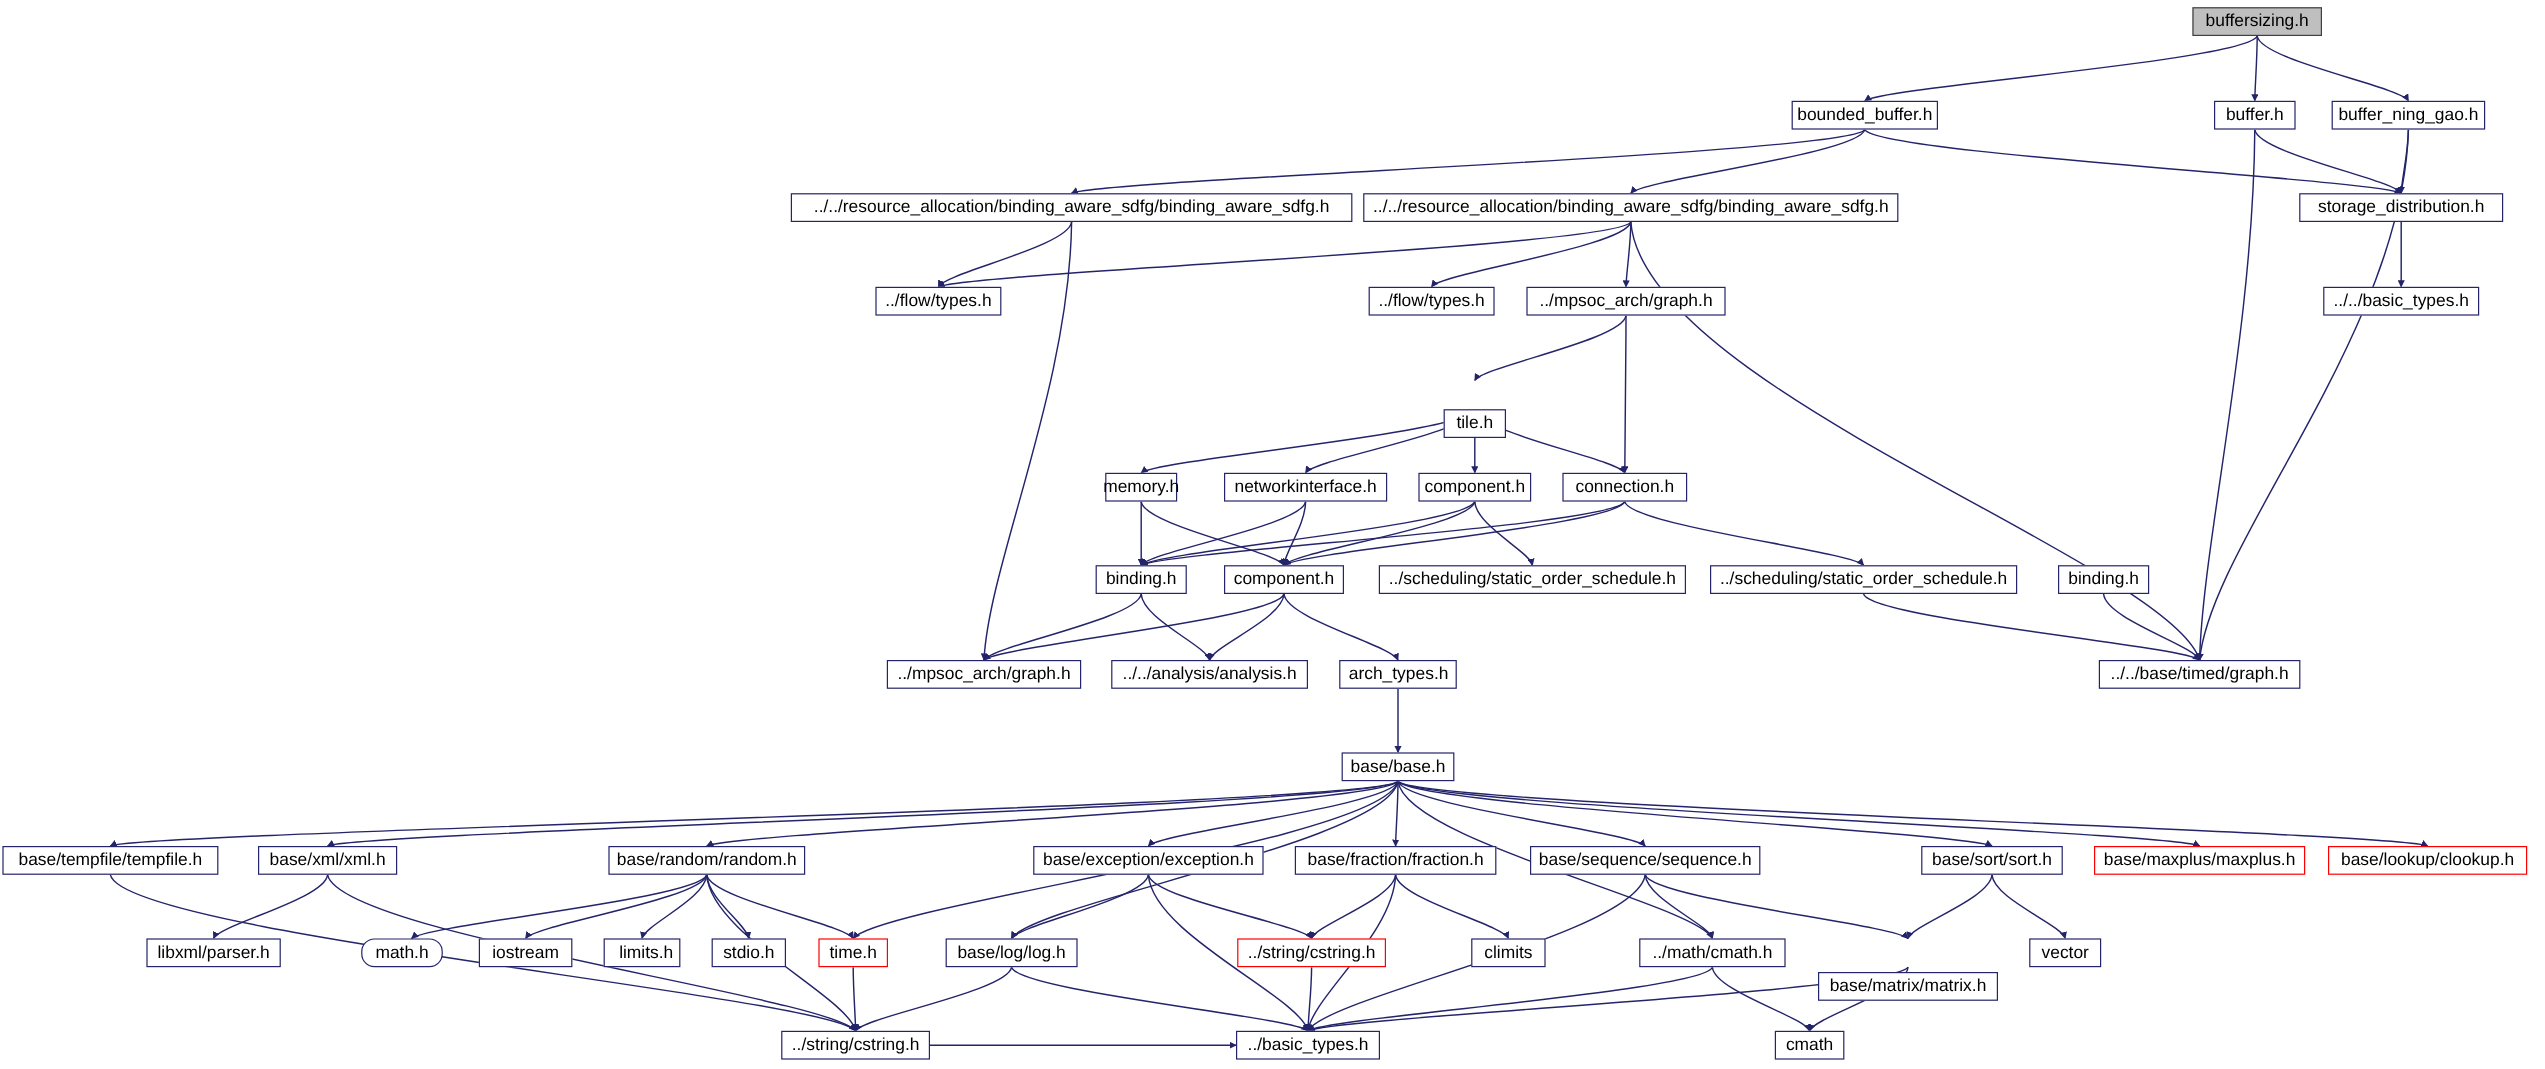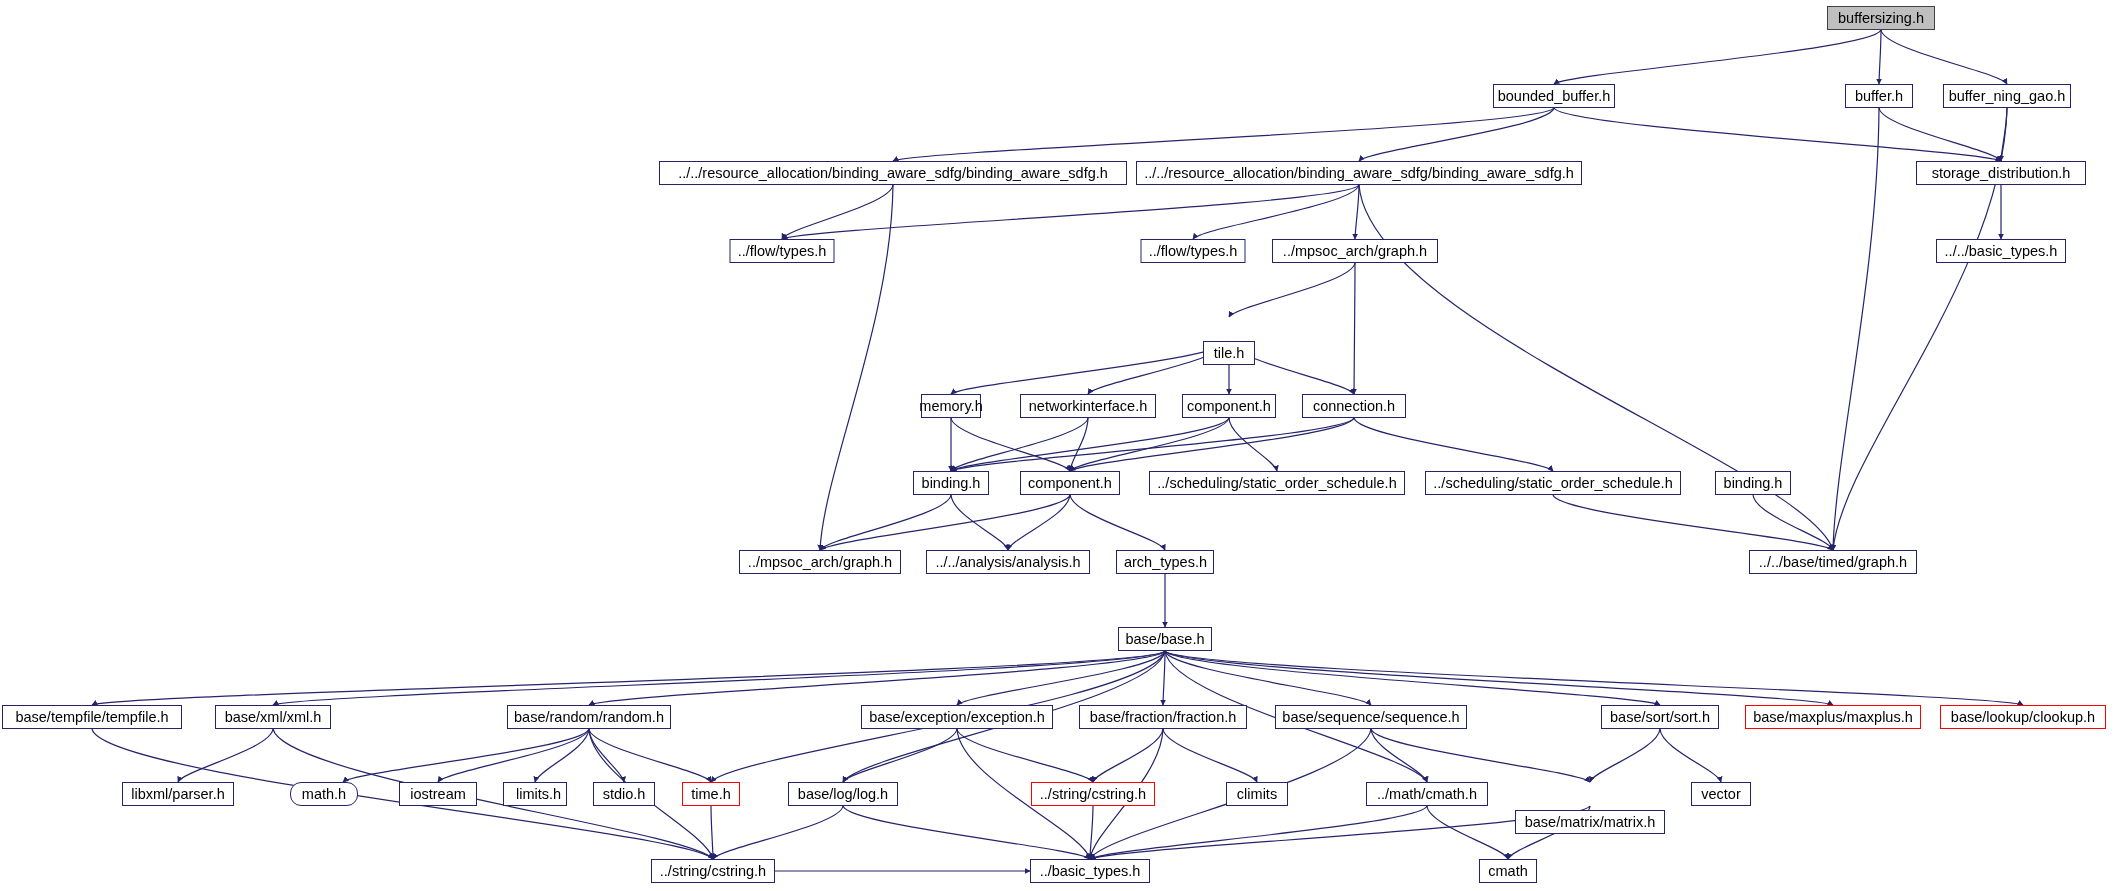--- a/index.html
+++ b/index.html
@@ -245,21 +245,21 @@
       </div>
       <div class="node red" style="left: 1833px; top: 717px; width: 176px;">
         <span>base/maxplus/maxplus.h</span>
       </div>
       <div class="node red" style="left: 2023px; top: 717px; width: 166px; align-items: center;">
         <span>base/lookup/clookup.h</span>
       </div>
       <div class="node" style="left: 178px; top: 794px; width: 112px;">
         <span>libxml/parser.h</span>
       </div>
-      <div class="node" style="left: 324px; top: 794px; width: 68px; border-radius: 11px;">
+      <div class="node" style="left: 335px; top: 794px; width: 68px; border-radius: 11px;">
         <span>math.h</span>
       </div>
       <div class="node" style="left: 438px; top: 794px; width: 78px;">
         <span>iostream</span>
       </div>
       <div class="node" style="left: 535px; top: 794px; width: 64px; padding-left: 13px;">
         <span>limits.h</span>
       </div>
       <div class="node" style="left: 624px; top: 794px; width: 62px;">
         <span>stdio.h</span>

